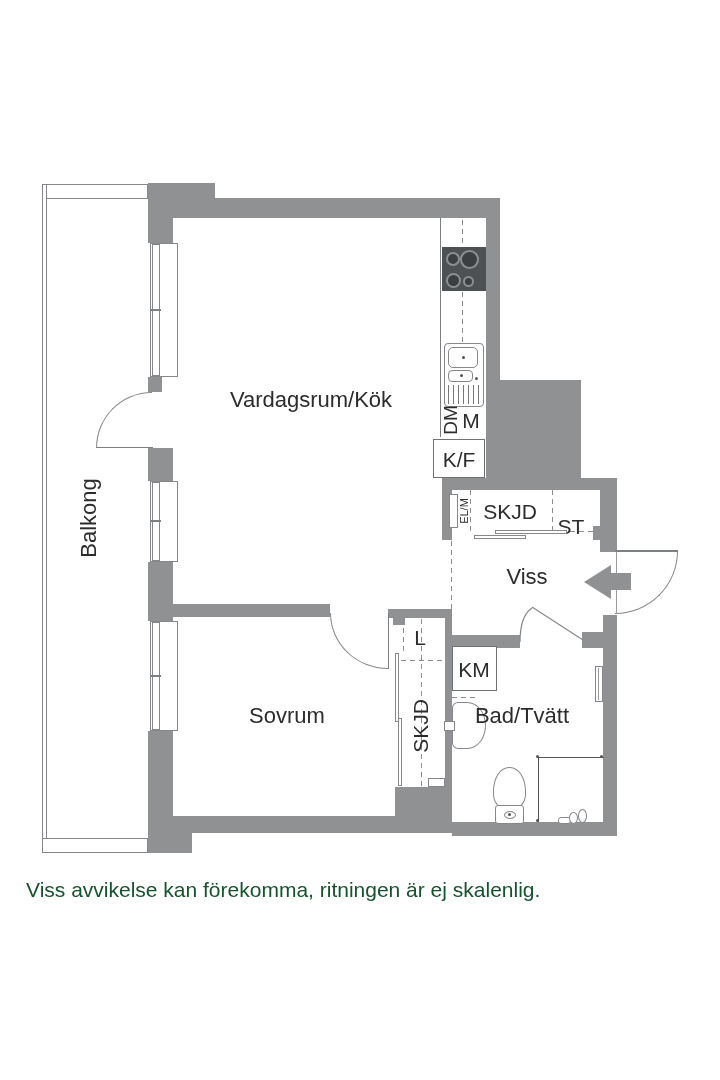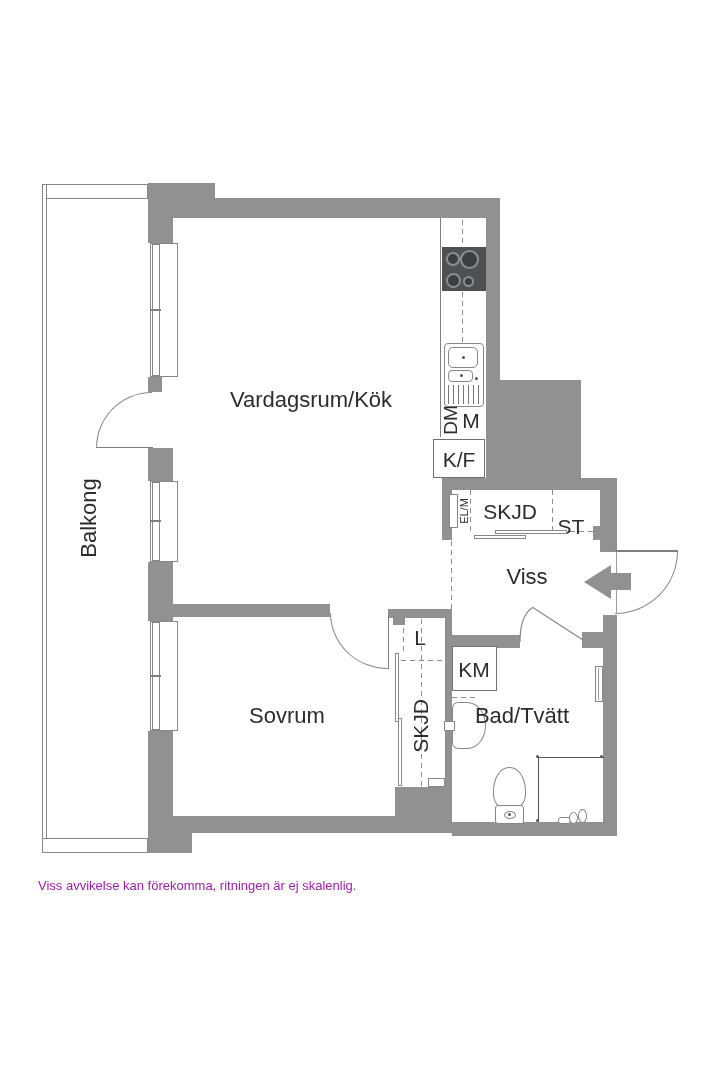--- a/index.html
+++ b/index.html
@@ -14,21 +14,21 @@
   .dh{position:absolute;height:1px;background:repeating-linear-gradient(90deg,#8b8d8f 0 5px,transparent 5px 9px);}
   .lbl{position:absolute;transform:translate(-50%,-50%);font-size:22px;line-height:1;color:#2c2c2c;white-space:nowrap;}
   .rot{transform:translate(-50%,-50%) rotate(-90deg);}
   .s21{font-size:21px}.s19{font-size:19px}.s11{font-size:11px}
   .arcTL{position:absolute;border-top:1.2px solid #85878a;border-left:1.2px solid #85878a;border-top-left-radius:100% 100%;box-sizing:border-box;}
   .arcBR{position:absolute;border-bottom:1.2px solid #85878a;border-right:1.2px solid #85878a;border-bottom-right-radius:100% 100%;box-sizing:border-box;}
   .arcBL{position:absolute;border-bottom:1.2px solid #85878a;border-left:1.2px solid #85878a;border-bottom-left-radius:100% 100%;box-sizing:border-box;}
   .burner{position:absolute;border-radius:50%;background:#3c3f41;border:2px solid #8c8f90;box-sizing:border-box;}
   .dot{position:absolute;width:3px;height:3px;background:#555;border-radius:50%;}
   .hatch{position:absolute;background:repeating-linear-gradient(90deg,#777 0 1px,transparent 1px 5px);}
-  .disclaimer{position:absolute;left:38px;top:878px;font-size:13px;color:#a21caf;}
+  .disclaimer{position:absolute;left:26px;top:878px;font-size:21px;color:#14532d;}
   svg.ov{position:absolute;left:0;top:0;pointer-events:none;}
 </style>
 </head>
 <body>
 
 <div class="plan">
 
   <div class="thin" style="left:42px;top:184px;width:106px;height:15px;"></div>
   <div class="thin" style="left:42px;top:184px;width:5px;height:669px;"></div>
   <div class="thin" style="left:42px;top:838px;width:106px;height:15px;"></div>

